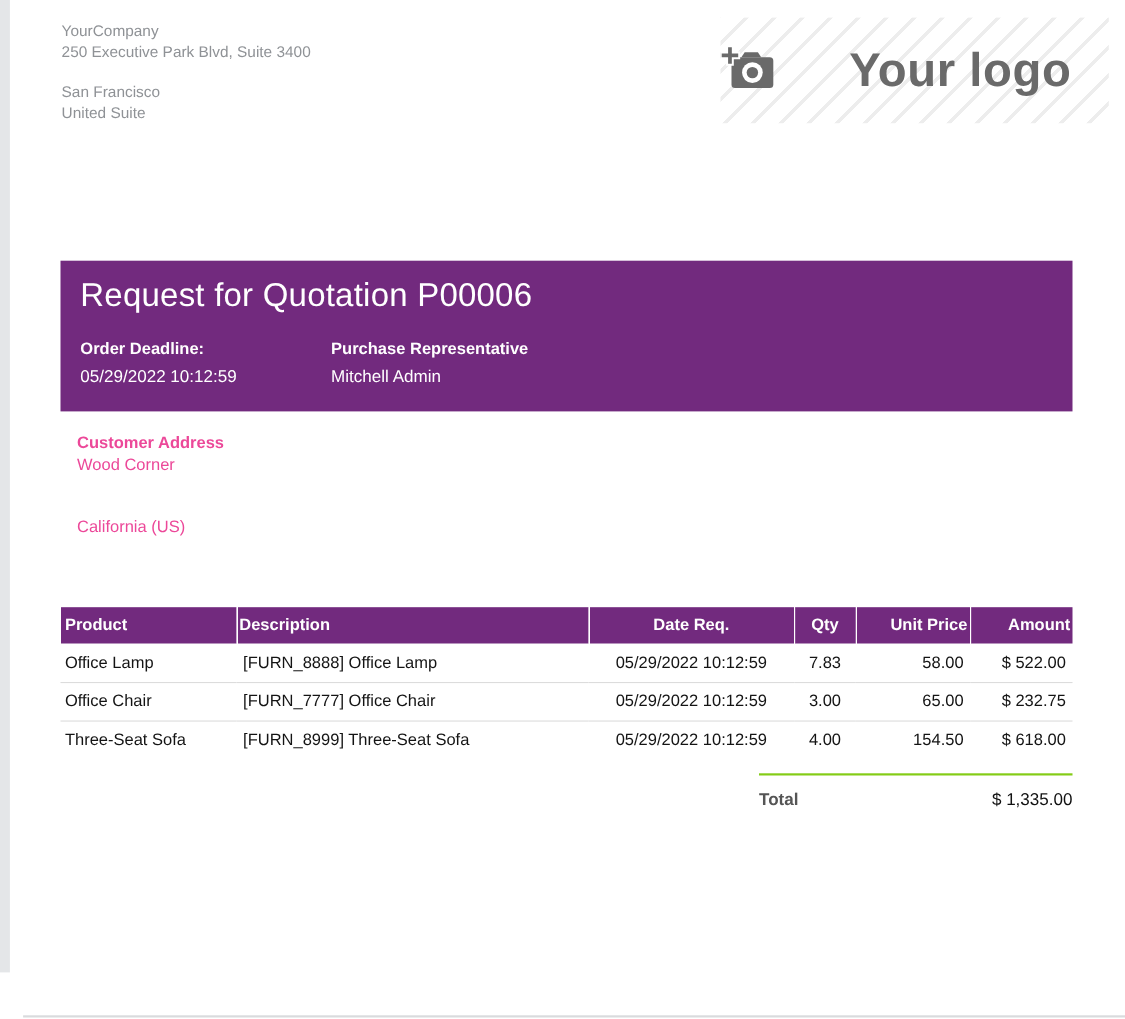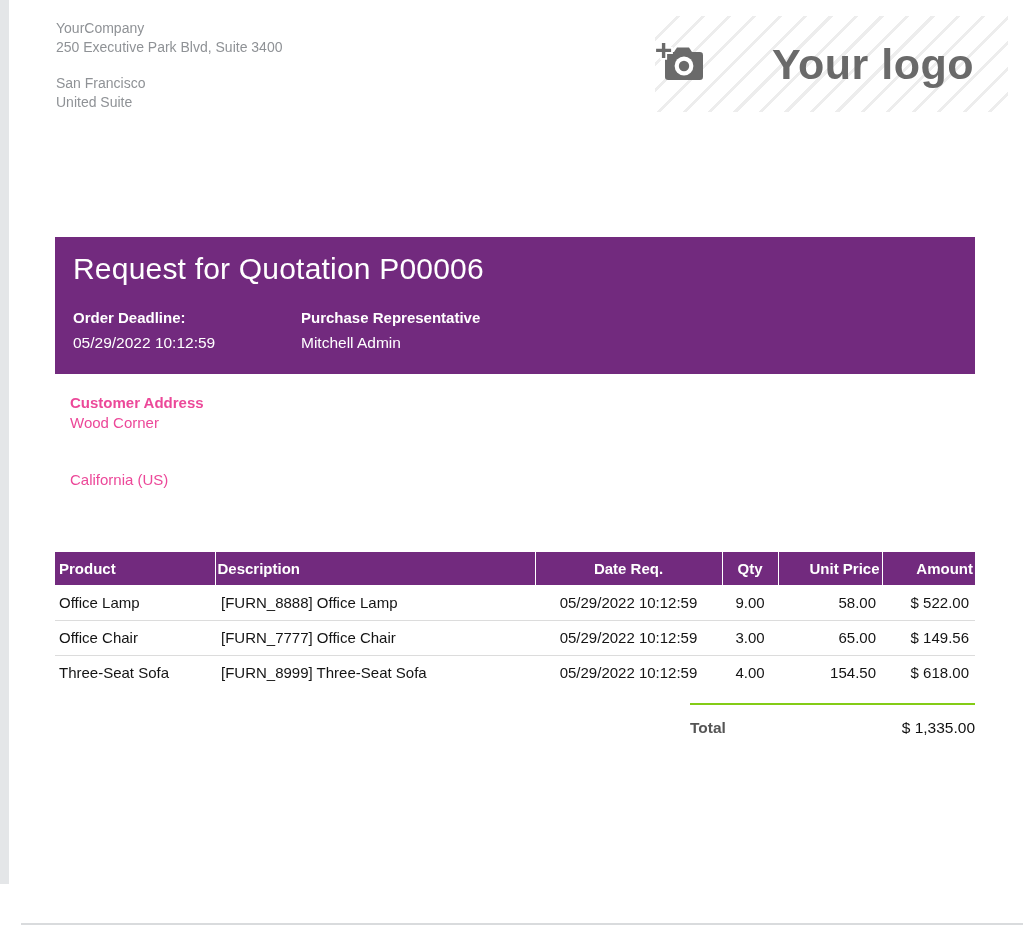--- a/index.html
+++ b/index.html
@@ -134,31 +134,31 @@
         <th class="ac">Qty</th>
         <th class="ar">Unit Price</th>
         <th class="ar">Amount</th>
       </tr>
     </thead>
   <tbody>
       <tr>
         <td class="al">Office Lamp</td>
         <td class="al">[FURN_8888] Office Lamp</td>
         <td class="ac">05/29/2022 10:12:59</td>
-        <td class="ac">9.00</td>
+        <td class="ac">7.83</td>
         <td class="ar">58.00</td>
         <td class="ar">$ 522.00</td>
       </tr>
       <tr>
         <td class="al">Office Chair</td>
         <td class="al">[FURN_7777] Office Chair</td>
         <td class="ac">05/29/2022 10:12:59</td>
         <td class="ac">3.00</td>
         <td class="ar">65.00</td>
-        <td class="ar">$ 149.56</td>
+        <td class="ar">$ 232.75</td>
       </tr>
       <tr>
         <td class="al">Three-Seat Sofa</td>
         <td class="al">[FURN_8999] Three-Seat Sofa</td>
         <td class="ac">05/29/2022 10:12:59</td>
         <td class="ac">4.00</td>
         <td class="ar">154.50</td>
         <td class="ar">$ 618.00</td>
       </tr>
     </tbody>

